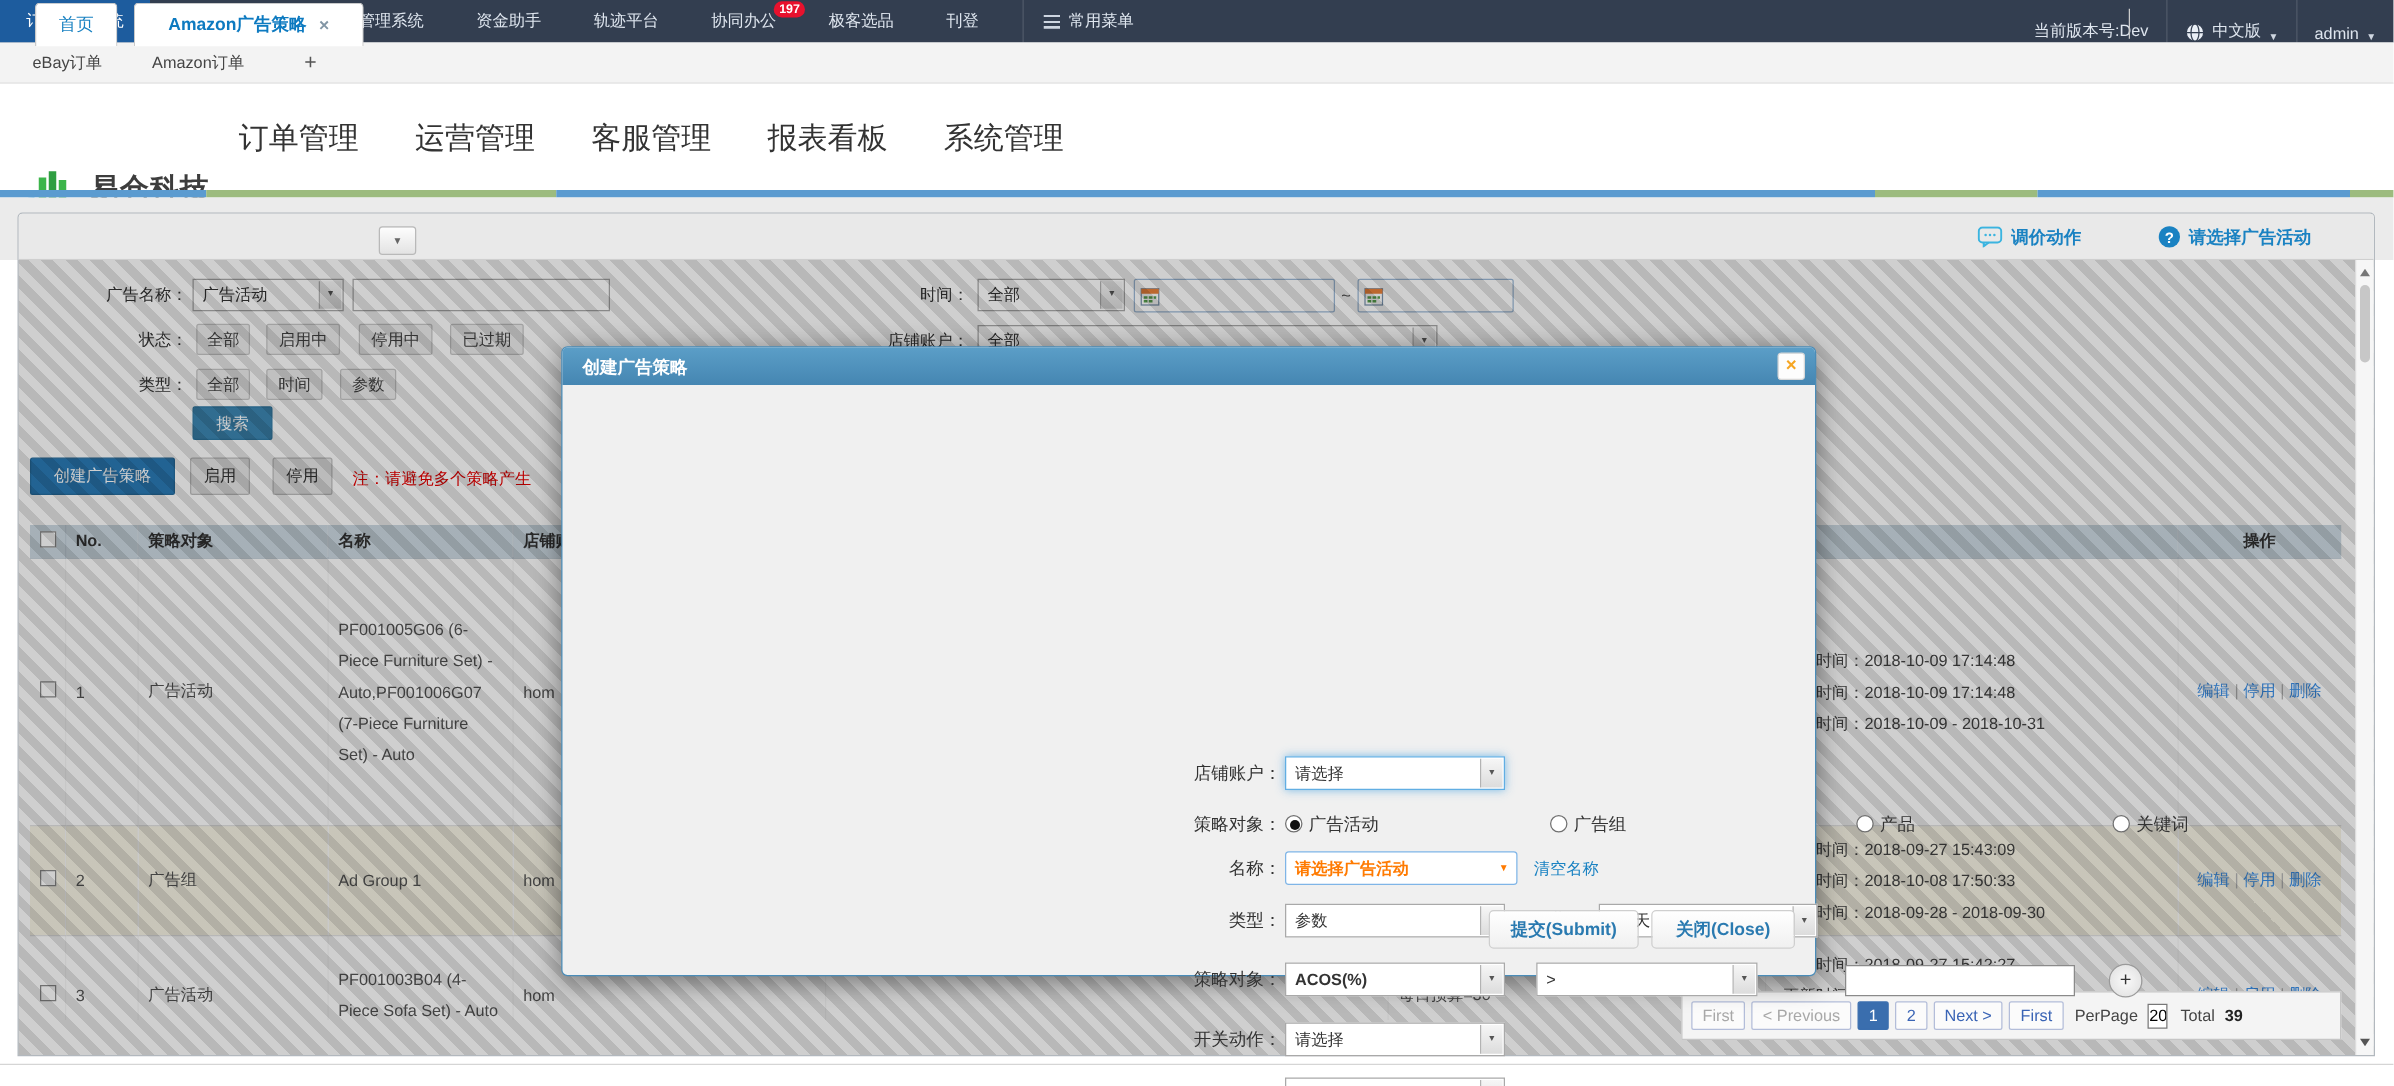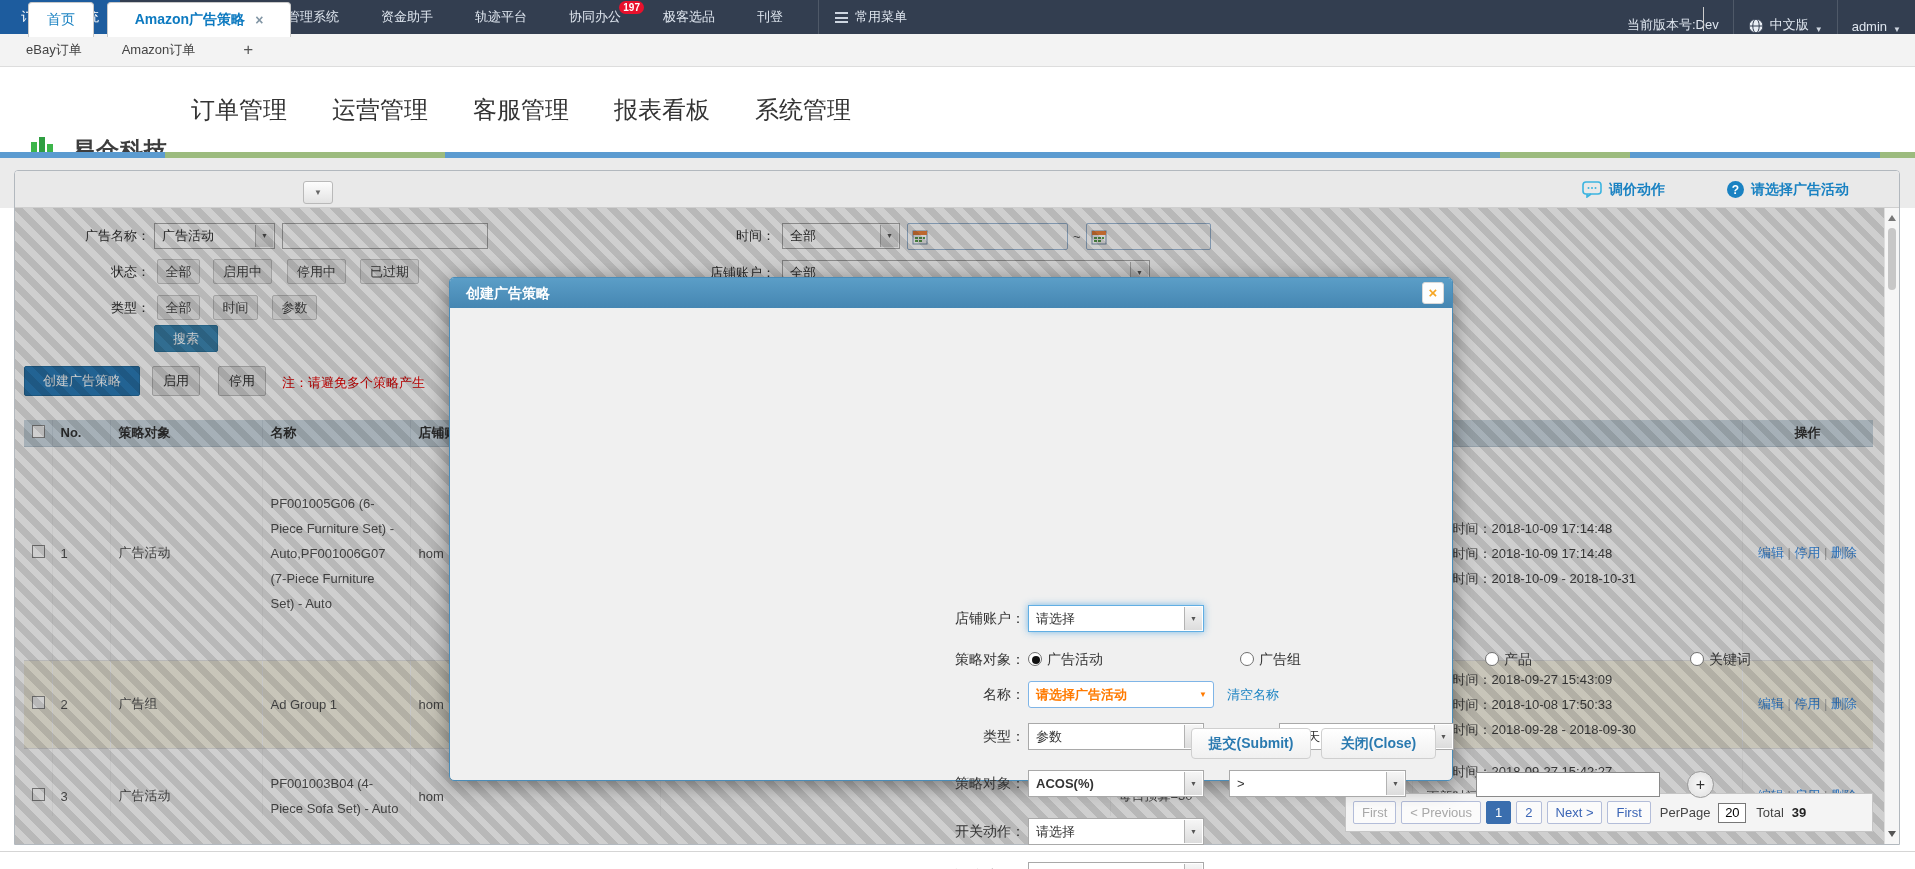--- a/index.html
+++ b/index.html
@@ -83,21 +83,21 @@
 
   
   .overlay { position:absolute; left:15px; top:208px; width:1884px; height:636px; background:repeating-linear-gradient(45deg, rgba(0,0,0,.28) 0 7px, rgba(0,0,0,.19) 7px 14px); z-index:5; }
 
   
   .pagbar { position:absolute; left:1345px; top:793px; width:528px; height:39px; background:#f4f4f4; border:1px solid #c5c5c5; display:flex; align-items:center; padding-left:7px; z-index:6; font-size:13px; color:#444; }
   .pg-btn { height:23px; border:1px solid #b3bdd9; border-radius:2px; background:#fbfbfb; display:flex; align-items:center; justify-content:center; padding:0 8px; margin-right:5px; cursor:pointer; white-space:nowrap; }
   .pg-disabled { color:#a8a8a8; }
   .pg-link { color:#3a64b5; }
   .pg-active { background:#3a6eae; border-color:#3a6eae; color:#fff; }
-  .pg-input { width:28px; height:20px; border:1px solid #777; text-align:center; font-size:13px; margin:0 6px; font-family:inherit; }
+  .pg-input { width:16px; height:20px; border:1px solid #777; text-align:center; font-size:13px; margin:0 6px; font-family:inherit; }
   .pg-label { margin:0 2px 0 4px; }
   .pg-total { font-weight:bold; margin-left:6px; color:#222; }
 
   
   .vscroll { position:absolute; left:1884px; top:208px; width:15px; height:636px; background:#f6f6f6; border-left:1px solid #ddd; z-index:6; }
   .arr-up { position:absolute; left:3px; top:7px; width:0; height:0; border-left:4px solid transparent; border-right:4px solid transparent; border-bottom:6px solid #777; }
   .vthumb { position:absolute; left:3px; top:20px; width:8px; height:62px; background:#c7c7c7; border-radius:4px; }
   .arr-dn { position:absolute; left:3px; bottom:7px; width:0; height:0; border-left:4px solid transparent; border-right:4px solid transparent; border-top:6px solid #555; }
 
   

